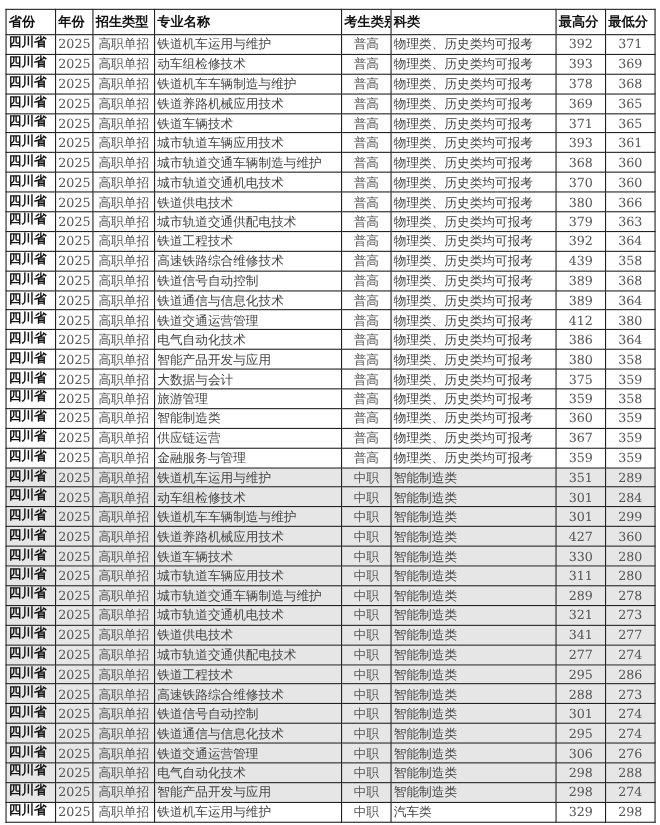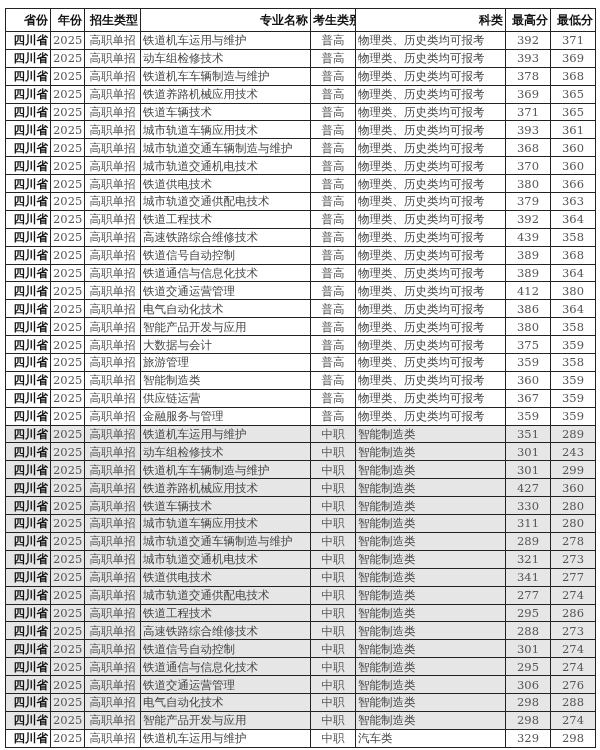--- a/index.html
+++ b/index.html
@@ -11,24 +11,24 @@
     width: 590px;
   }
   table.score-table th, table.score-table td {
     border: 1.3px solid #222;
     padding: 0 2px;
     white-space: nowrap; overflow: hidden;
     font-size: 11.5px; line-height: 16px; height: 16.9px;
   }
   table.score-table th {
     height: 22px; font-weight: bold; font-size: 12px; color: #111;
-    font-family: "DejaVu Sans", "Liberation Sans", sans-serif; text-align: right;
+    font-family: "DejaVu Sans", "Liberation Sans", sans-serif; text-align: left;
   }
-  td.c-prov { font-weight: bold; color: #111; text-align: right;
-              font-family: Liberation Sans, sans-serif; font-size: 11.5px; }
+  td.c-prov { font-weight: bold; color: #111; text-align: left;
+              font-family: Liberation Mono, monospace; font-size: 11.5px; }
   td.c-year, td.c-type, td.c-cat, td.c-max, td.c-min { text-align: center; color: #555; }
   td.c-major, td.c-subj { text-align: left; color: #444; }
   tr.gray td { background: #e6e6e6; }
 </style>
 </head>
 <body>
 
 <table class="score-table">
   <colgroup>
     <col style="width:45px">
@@ -284,21 +284,21 @@
         <td class="c-min">289</td>
       </tr>
       <tr class="gray">
         <td class="c-prov">四川省</td>
         <td class="c-year">2025</td>
         <td class="c-type">高职单招</td>
         <td class="c-major">动车组检修技术</td>
         <td class="c-cat">中职</td>
         <td class="c-subj">智能制造类</td>
         <td class="c-max">301</td>
-        <td class="c-min">243</td>
+        <td class="c-min">284</td>
       </tr>
       <tr class="gray">
         <td class="c-prov">四川省</td>
         <td class="c-year">2025</td>
         <td class="c-type">高职单招</td>
         <td class="c-major">铁道机车车辆制造与维护</td>
         <td class="c-cat">中职</td>
         <td class="c-subj">智能制造类</td>
         <td class="c-max">301</td>
         <td class="c-min">299</td>

